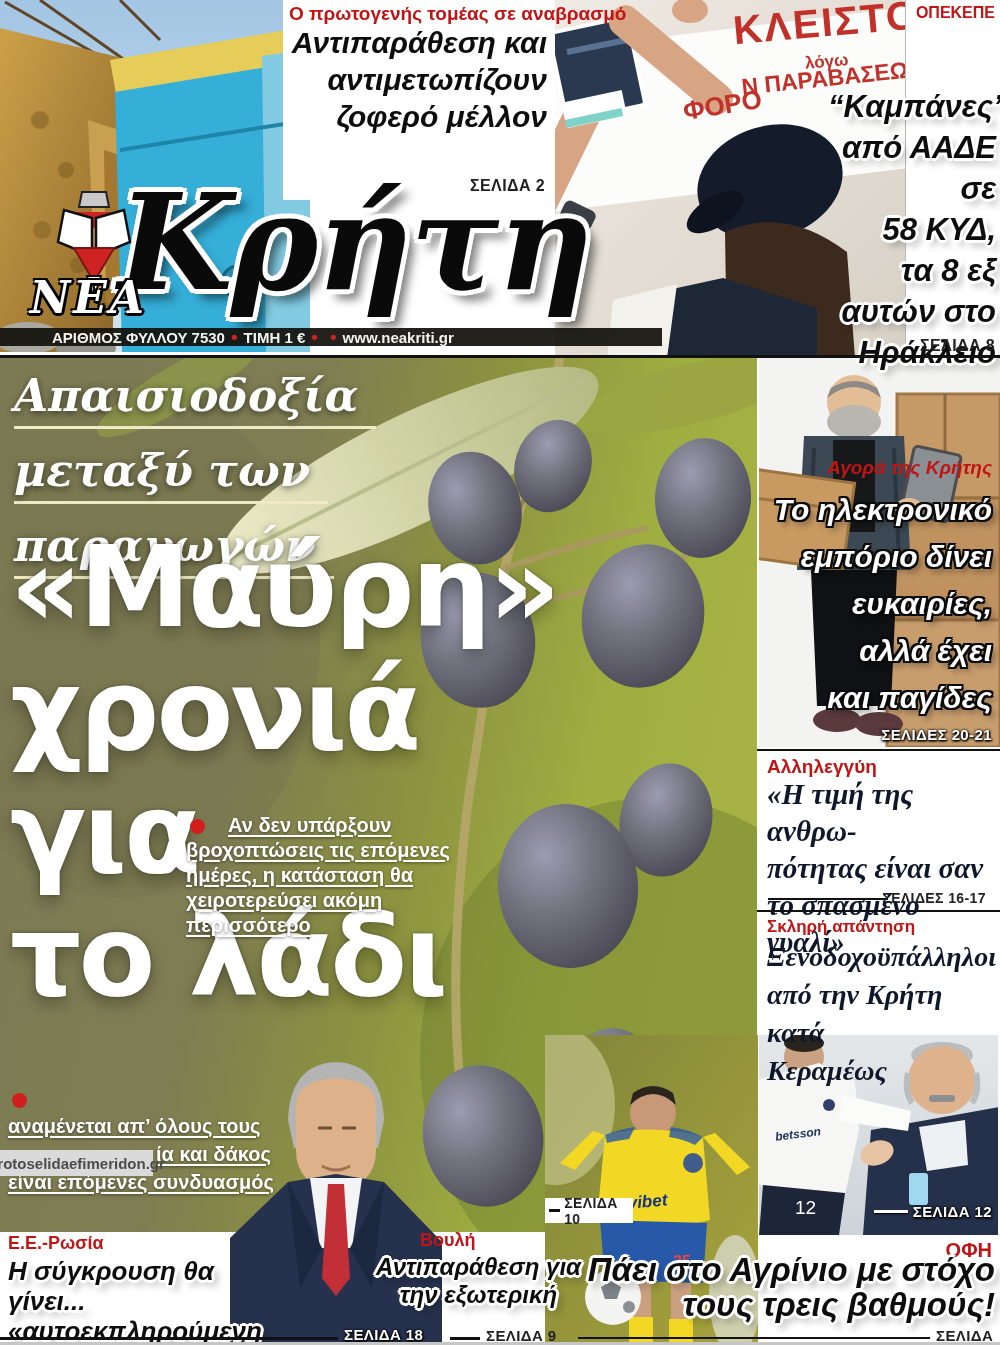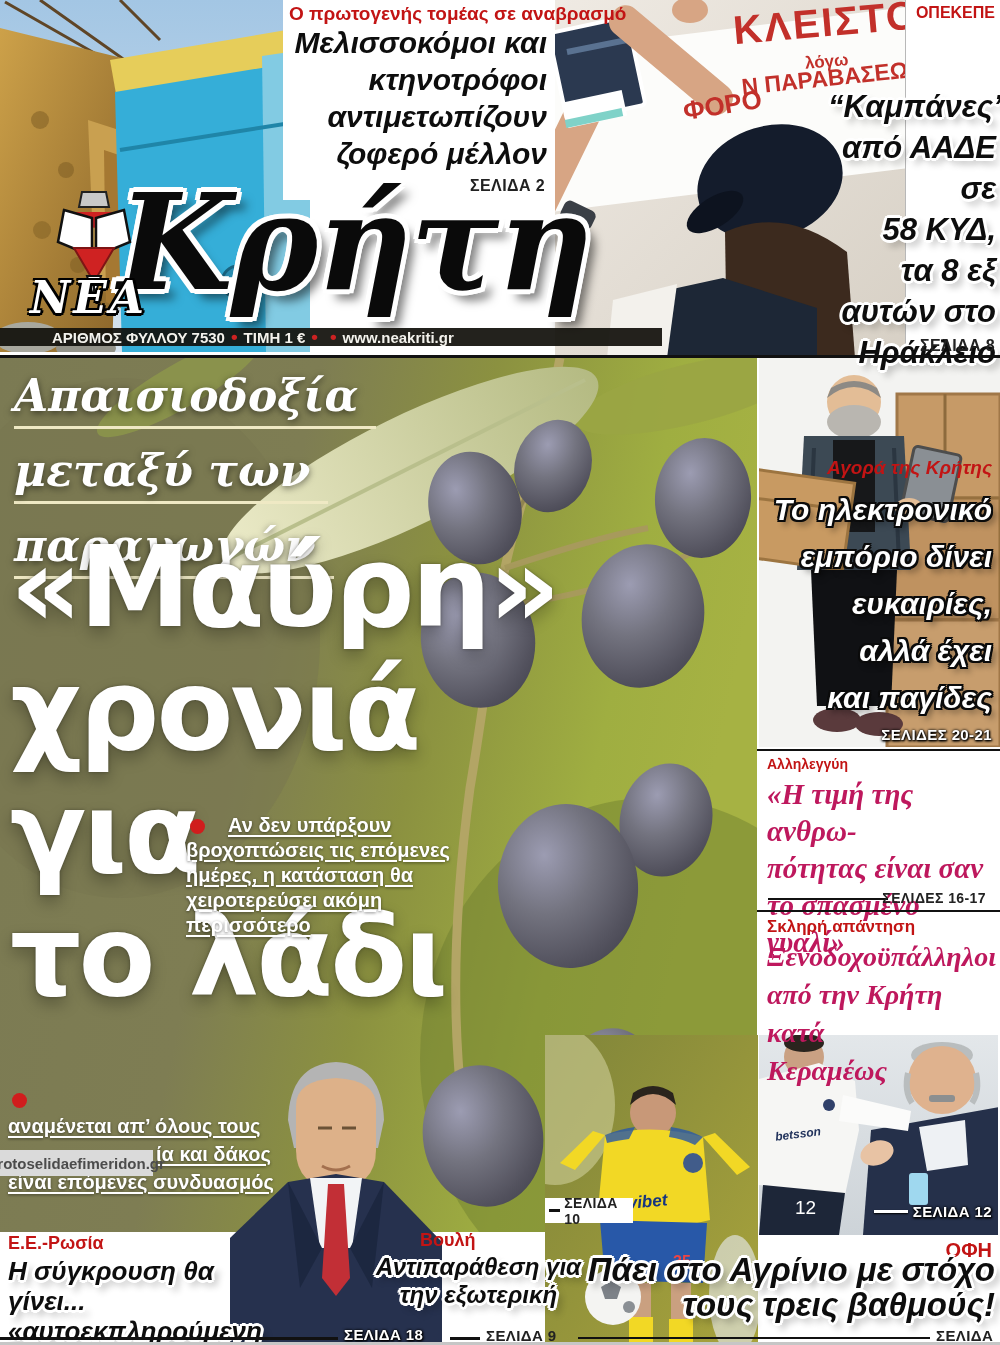--- a/index.html
+++ b/index.html
@@ -4,21 +4,21 @@
 <style>
   html,body{margin:0;padding:0;background:#888;}
   .page{position:relative;width:1000px;height:1345px;background:#fff;overflow:hidden;
         font-family:"Liberation Sans",sans-serif;}
   .abs{position:absolute;}
   .photo{position:absolute;overflow:hidden;}
   svg{display:block;}
   
   .kick{font-weight:bold;font-size:16px;line-height:1.1;color:#c21414;}
   .sansh{font-style:italic;font-weight:bold;font-family:"Liberation Sans",sans-serif;color:#0d0d0d;}
-  .serifh{font-style:italic;font-weight:bold;font-family:"Liberation Serif","DejaVu Serif",serif;color:#be185d;}
+  .serifh{font-style:italic;font-weight:bold;font-family:"Liberation Serif","DejaVu Serif",serif;color:#0f172a;}
   .ptag{font-weight:bold;font-size:16px;letter-spacing:.4px;color:#222;font-family:"Liberation Sans",sans-serif;}
   .ptag-w{font-weight:bold;font-size:15px;letter-spacing:.4px;color:#fff;
           text-shadow:0 1px 3px #000,0 0 3px #000,1px 1px 2px #000;}
   .out-w{text-shadow:-2px -2px 0 #fff,2px -2px 0 #fff,-2px 2px 0 #fff,2px 2px 0 #fff,
          0 -3px 0 #fff,0 3px 0 #fff,-3px 0 0 #fff,3px 0 0 #fff,5px 6px 7px rgba(0,0,0,.30);}
   .out-b{text-shadow:-2px -2px 0 #0b0b0b,2px -2px 0 #0b0b0b,-2px 2px 0 #0b0b0b,2px 2px 0 #0b0b0b,
          0 -2px 0 #0b0b0b,0 2px 0 #0b0b0b,-2px 0 0 #0b0b0b,2px 0 0 #0b0b0b,4px 5px 6px rgba(0,0,0,.45);}
   .line{display:block;}
   
   .nea{position:absolute;left:30px;top:272px;font-family:"DejaVu Serif",serif;font-style:italic;font-weight:bold;
@@ -76,22 +76,21 @@
       <line x1="120" y1="150" x2="310" y2="120" stroke="#1f85a8" stroke-width="4"></line>
       <circle cx="238" cy="282" r="16" fill="#2a8cb0" stroke="#19637f" stroke-width="3"></circle>
       <ellipse cx="28" cy="338" rx="34" ry="16" fill="#a8a89e"></ellipse>
         <ellipse cx="86" cy="348" rx="30" ry="13" fill="#939389"></ellipse>
     </svg>
   </div>
 
   <div class="abs" style="left:283px;top:0;width:272px;height:200px;background:#fff;z-index:5;">
     <div class="kick" style="position:absolute;left:6px;top:4px;white-space:nowrap;font-size:19px;">Ο πρωτογενής τομέας σε αναβρασμό</div>
     <div class="sansh" style="position:absolute;right:8px;top:24px;text-align:right;font-size:30px;line-height:37px;">
-      <span class="line">Μελισσοκόμοι και</span>
-      <span class="line">κτηνοτρόφοι</span>
+      <span class="line">Αντιπαράθεση και</span>
       <span class="line">αντιμετωπίζουν</span>
       <span class="line">ζοφερό μέλλον</span>
     </div>
     <div class="ptag" style="position:absolute;right:10px;top:177px;">ΣΕΛΙΔΑ 2</div>
   </div>
 
   <div class="abs" style="left:555px;top:0;width:350px;height:358px;overflow:visible;">
     <svg width="350" height="358" viewBox="0 0 350 358" style="position:absolute;left:0;top:0;">
       <defs>
           <linearGradient id="kbg" x1="0" y1="0" x2="1" y2="1">
@@ -312,21 +311,21 @@
       <span class="line">Το ηλεκτρονικό</span>
       <span class="line">εμπόριο δίνει</span>
       <span class="line">ευκαιρίες,</span>
       <span class="line">αλλά έχει</span>
       <span class="line">και παγίδες</span>
     </div>
     <div class="ptag-w abs" style="right:8px;top:368px;z-index:3;">ΣΕΛΙΔΕΣ 20-21</div>
 
     <div class="rule" style="left:0;top:391px;width:243px;height:2px;"></div>
 
-    <div class="kick abs" style="left:10px;top:399px;font-size:14px;">Αλληλεγγύη</div>
+    <div class="kick abs" style="left:10px;top:399px;font-size:19px;">Αλληλεγγύη</div>
     <div class="serifh abs" style="left:10px;top:418px;font-size:29px;line-height:37px;">
       <span class="line">«Η τιμή της ανθρω-</span>
       <span class="line">πότητας είναι σαν</span>
       <span class="line">το σπασμένο γυαλί»</span>
     </div>
     <div class="rule" style="right:112px;top:540px;width:120px;height:2px;"></div>
     <div class="ptag abs" style="right:14px;top:532px;font-size:14px;text-align:center;">ΣΕΛΙΔΕΣ 16-17</div>
 
     <div class="rule" style="left:0;top:552px;width:243px;height:2px;"></div>
 

